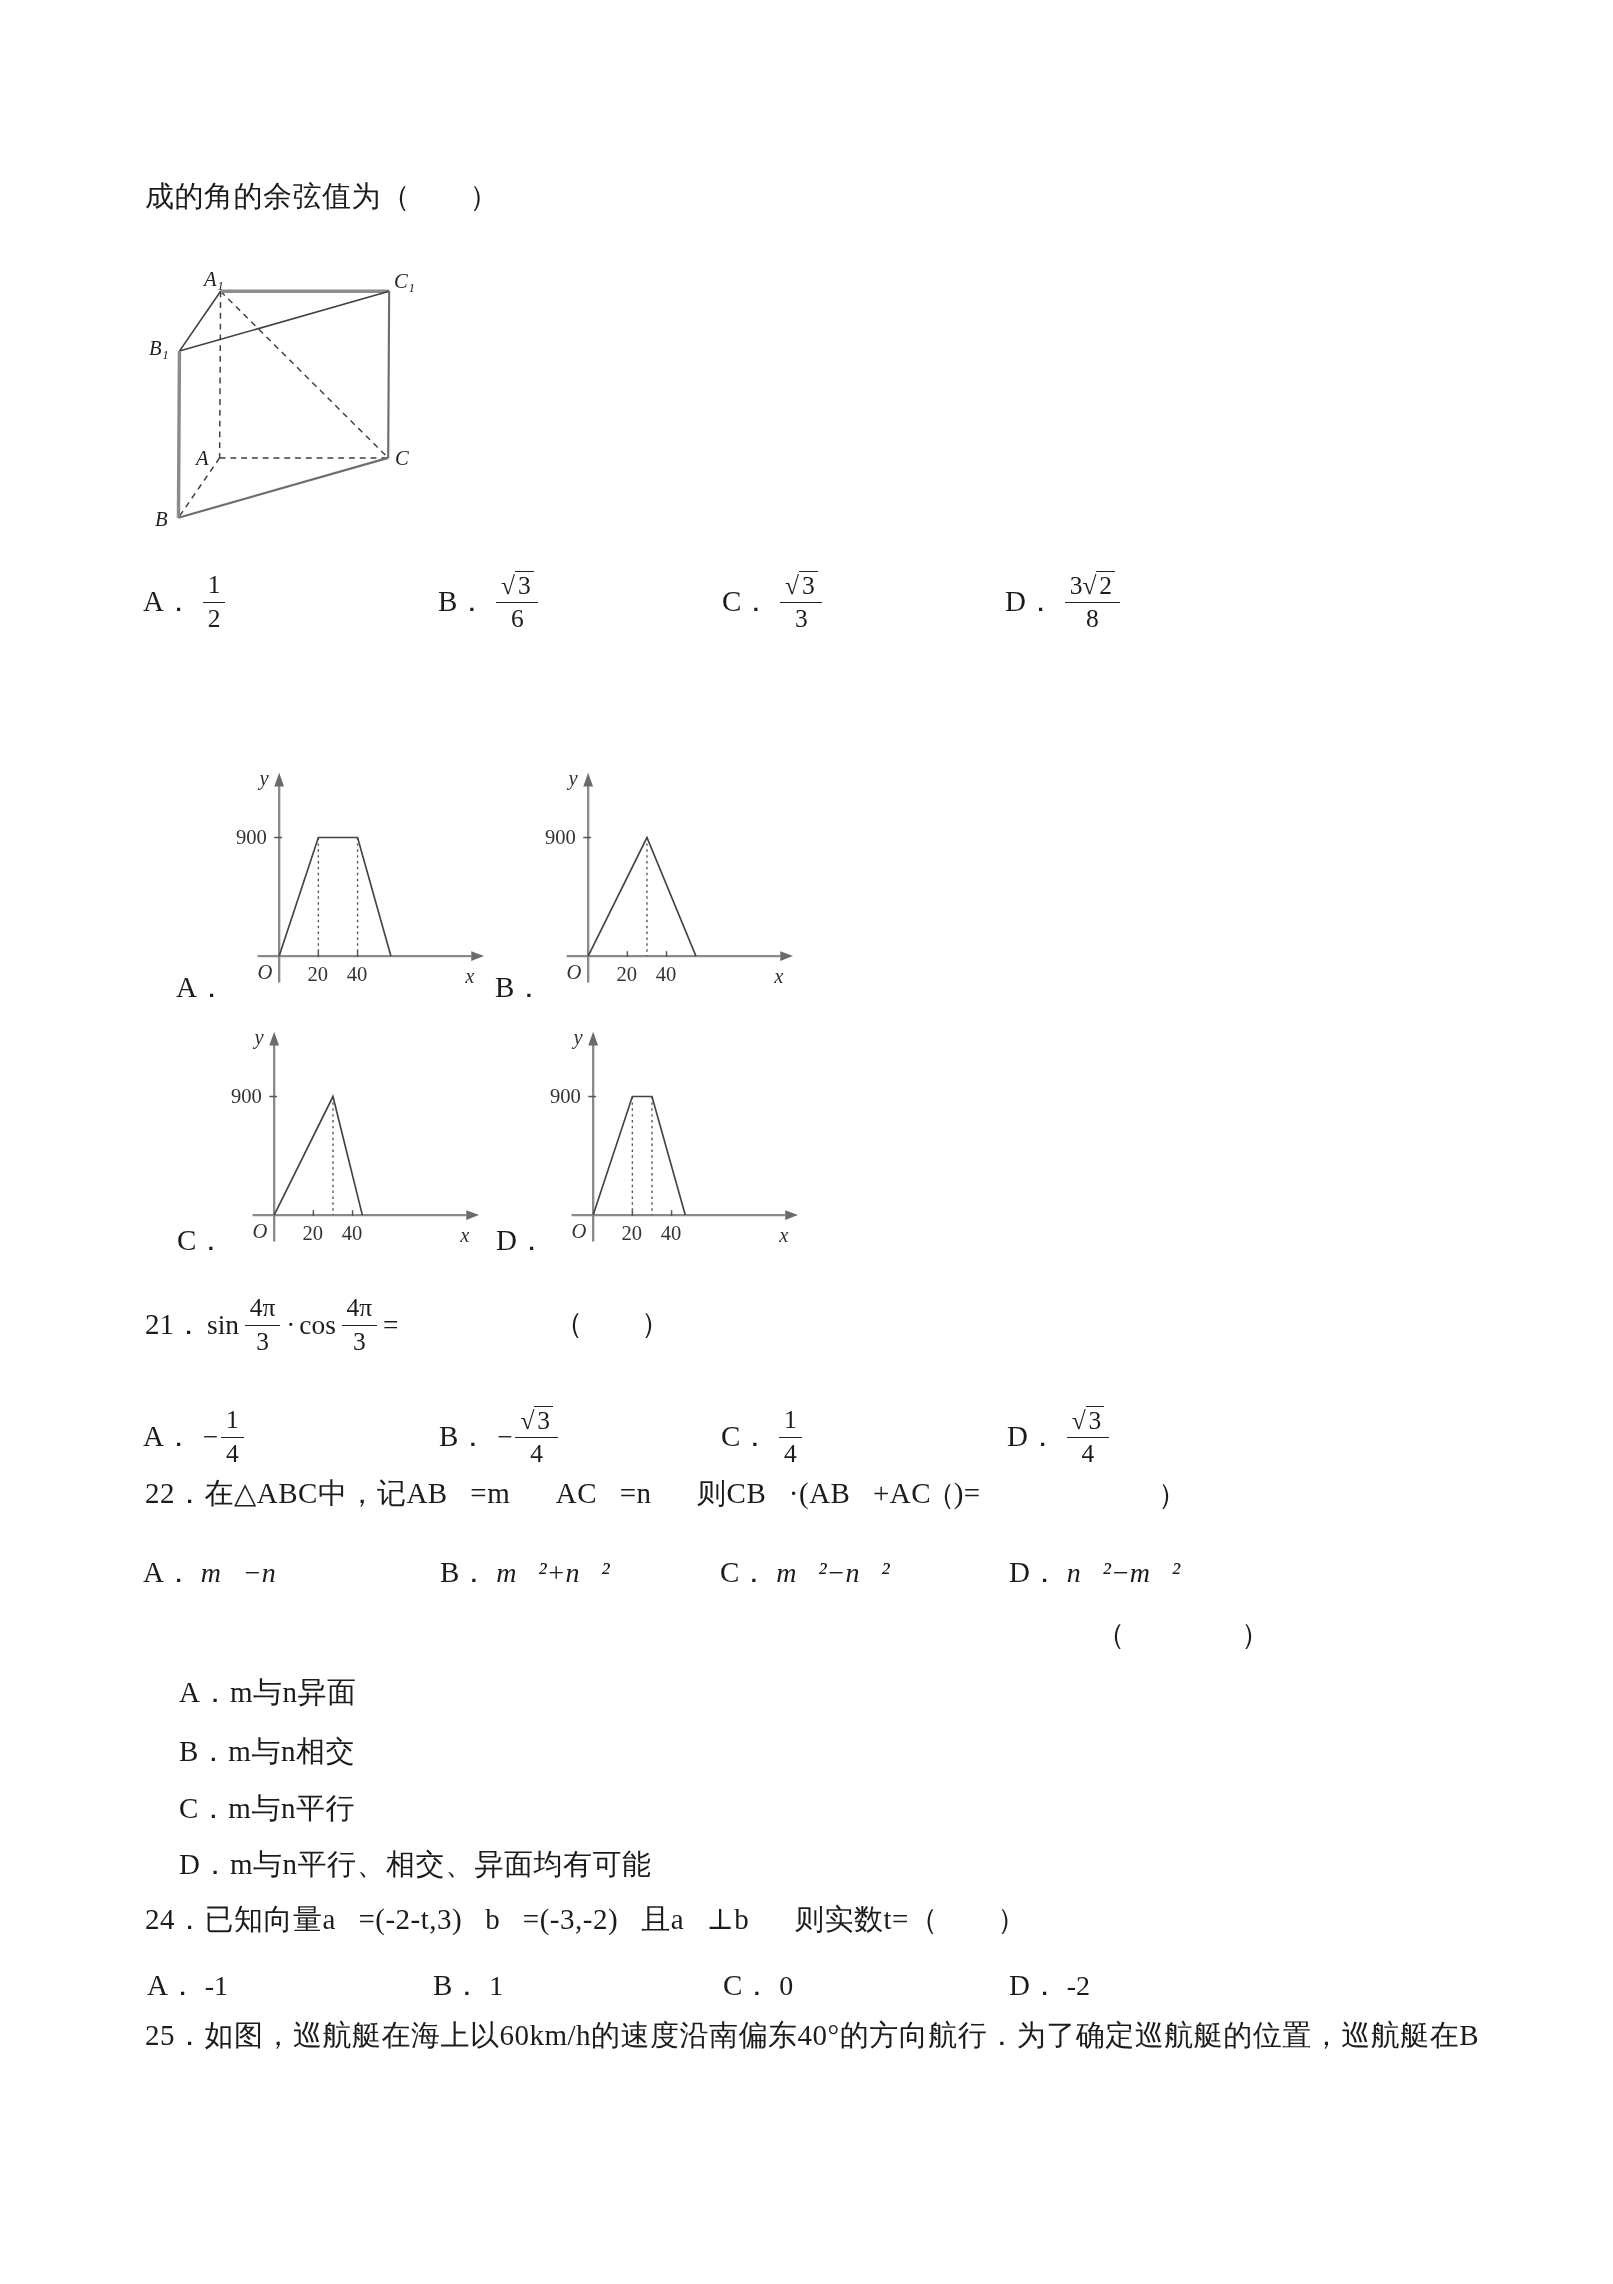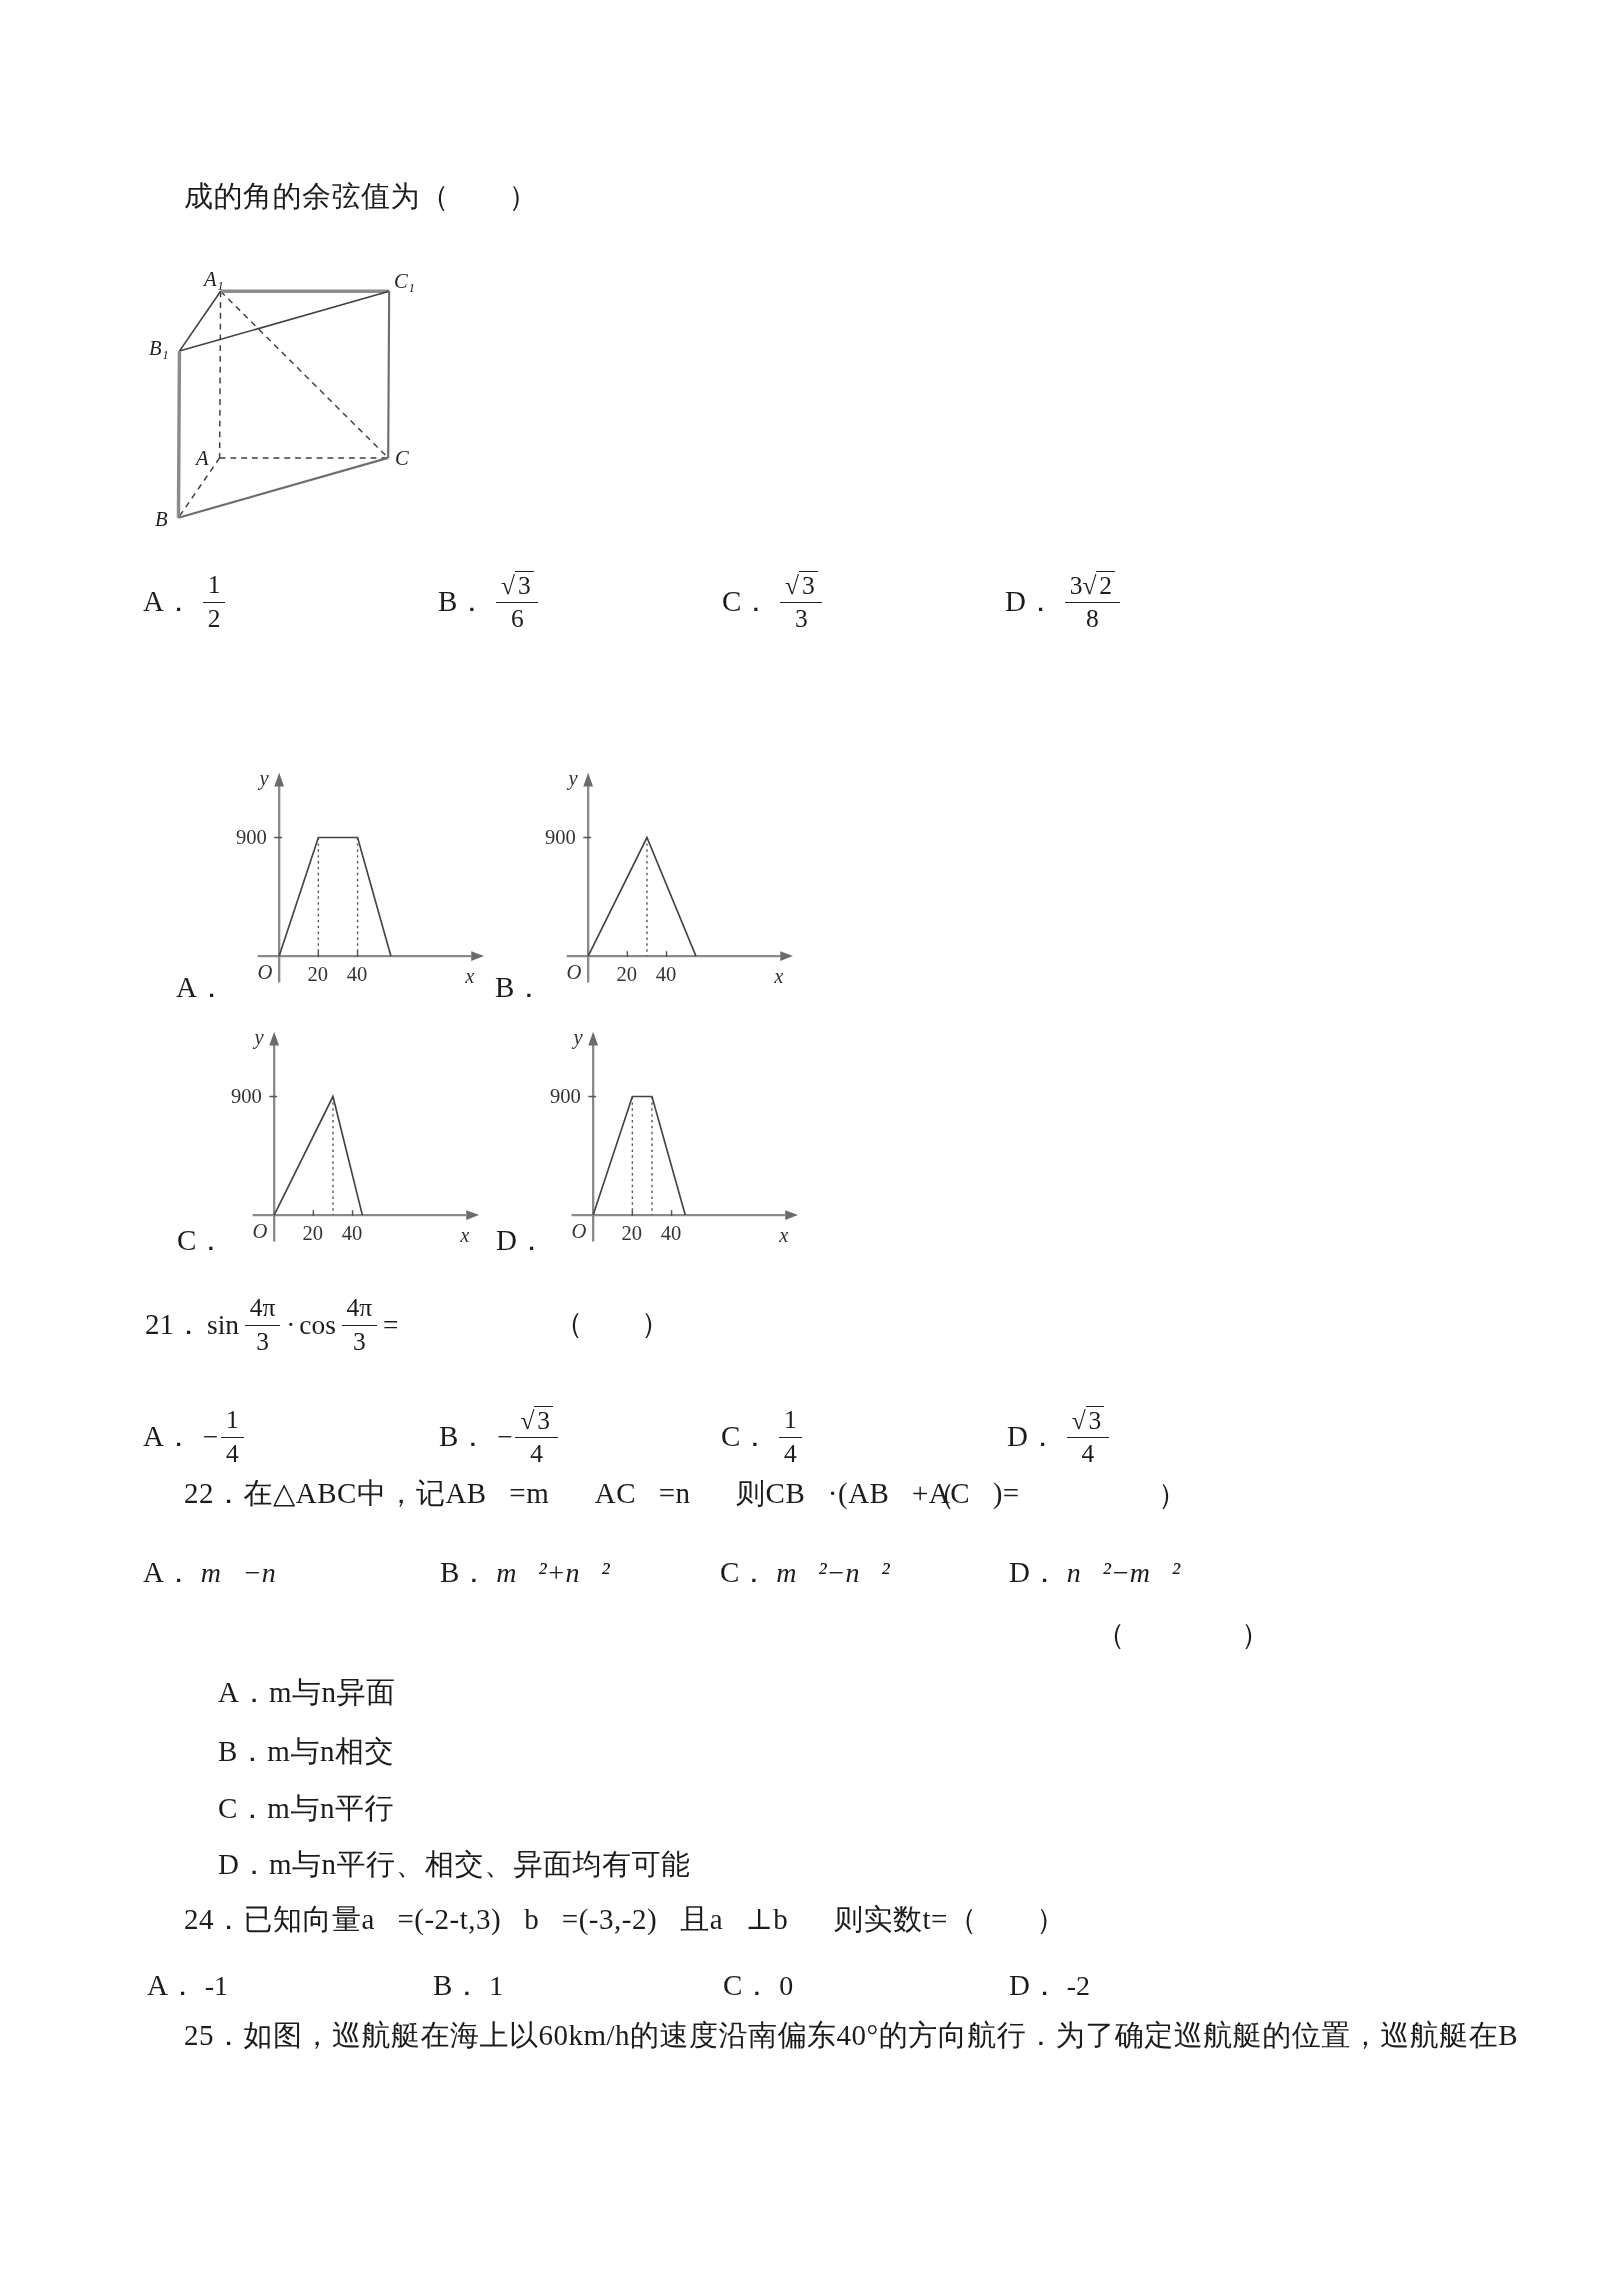--- a/index.html
+++ b/index.html
@@ -3,21 +3,21 @@
 <meta charset="utf-8">
 <style>
   html,body {margin:0; padding:0; background:#e8e8e8;}
   .page {
     position:relative; width:1613px; height:2285px; margin:0 auto;
     background:#ffffff; overflow:hidden;
     font-family:"Liberation Serif","DejaVu Serif",serif;
     color:#1c1c1c;
   }
   .abs {position:absolute; white-space:pre;}
-  .cjk {font-size:29px; line-height:1.25; letter-spacing:0.5px;margin-left:39px;}
+  .cjk {font-size:29px; line-height:1.25; letter-spacing:0.5px;}
   .paren {font-size:29px; white-space:pre;}
 
   
   .opt {position:absolute; display:flex; align-items:center; height:82px;}
   .opt .lbl {font-size:29px; margin-right:9.8px;}
   .frac {display:inline-flex; flex-direction:column; align-items:center;
          font-size:25.5px; line-height:1.1; vertical-align:middle;}
   .frac .top {display:inline-flex; align-items:flex-end; padding:0 4.9px 2px 4.9px;
               border-bottom:1.8px solid #222;}
   .frac .bot {padding-top:2px;}

